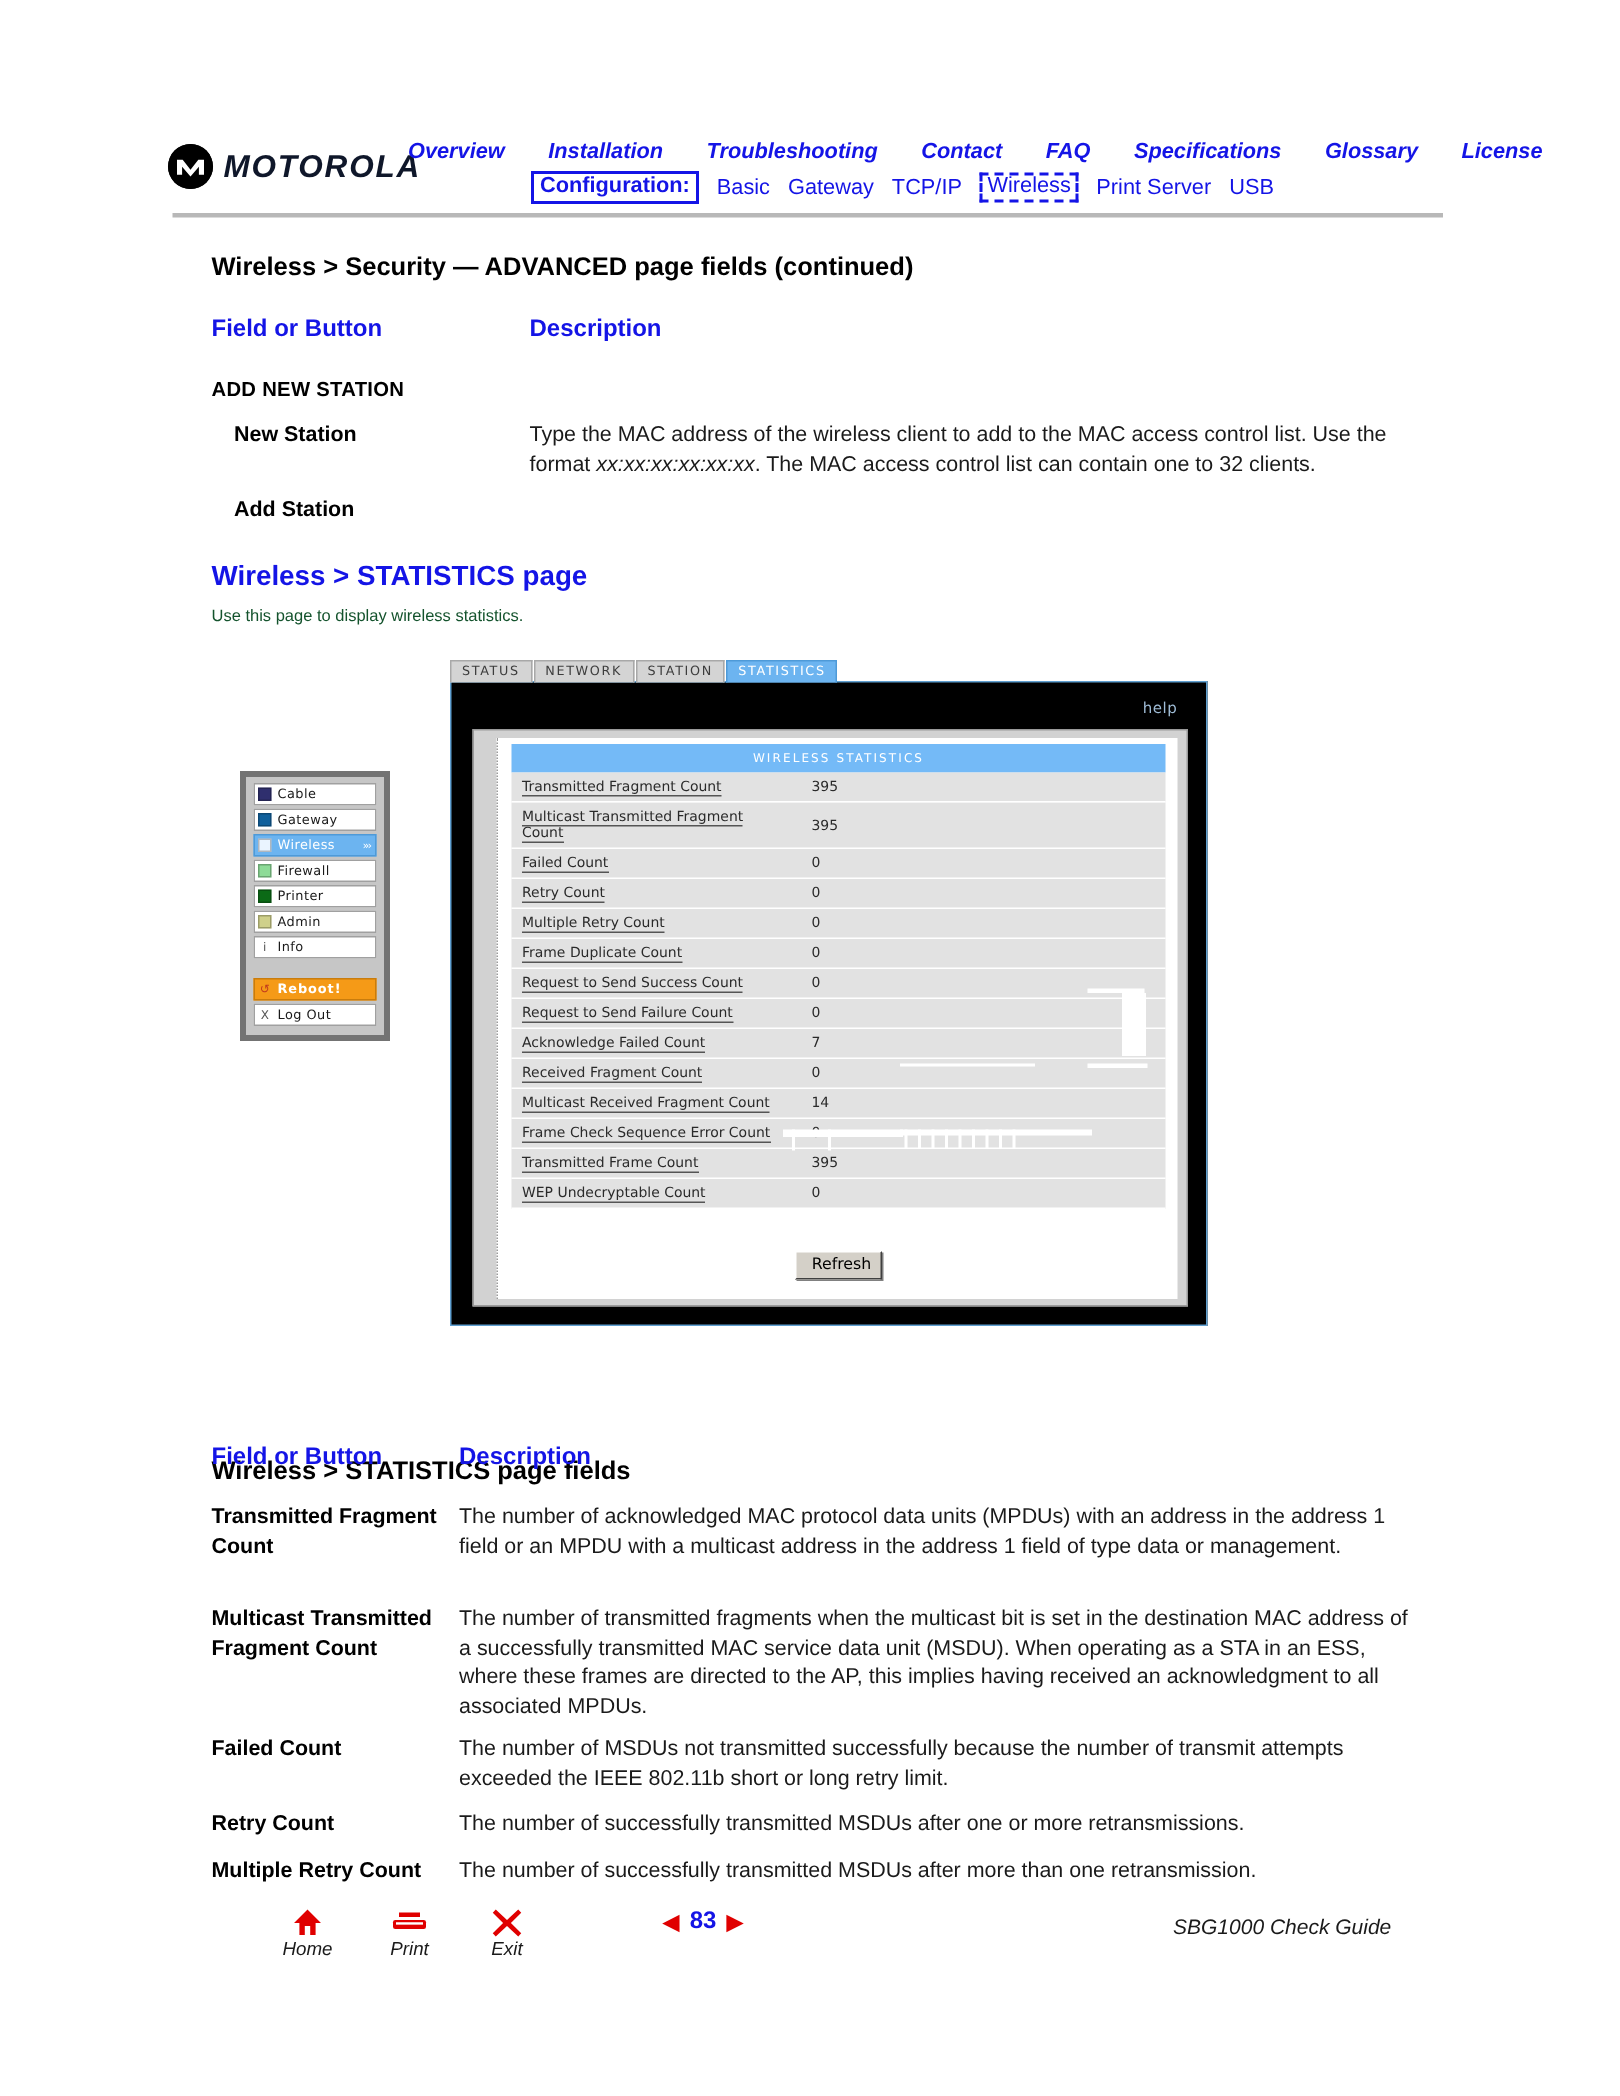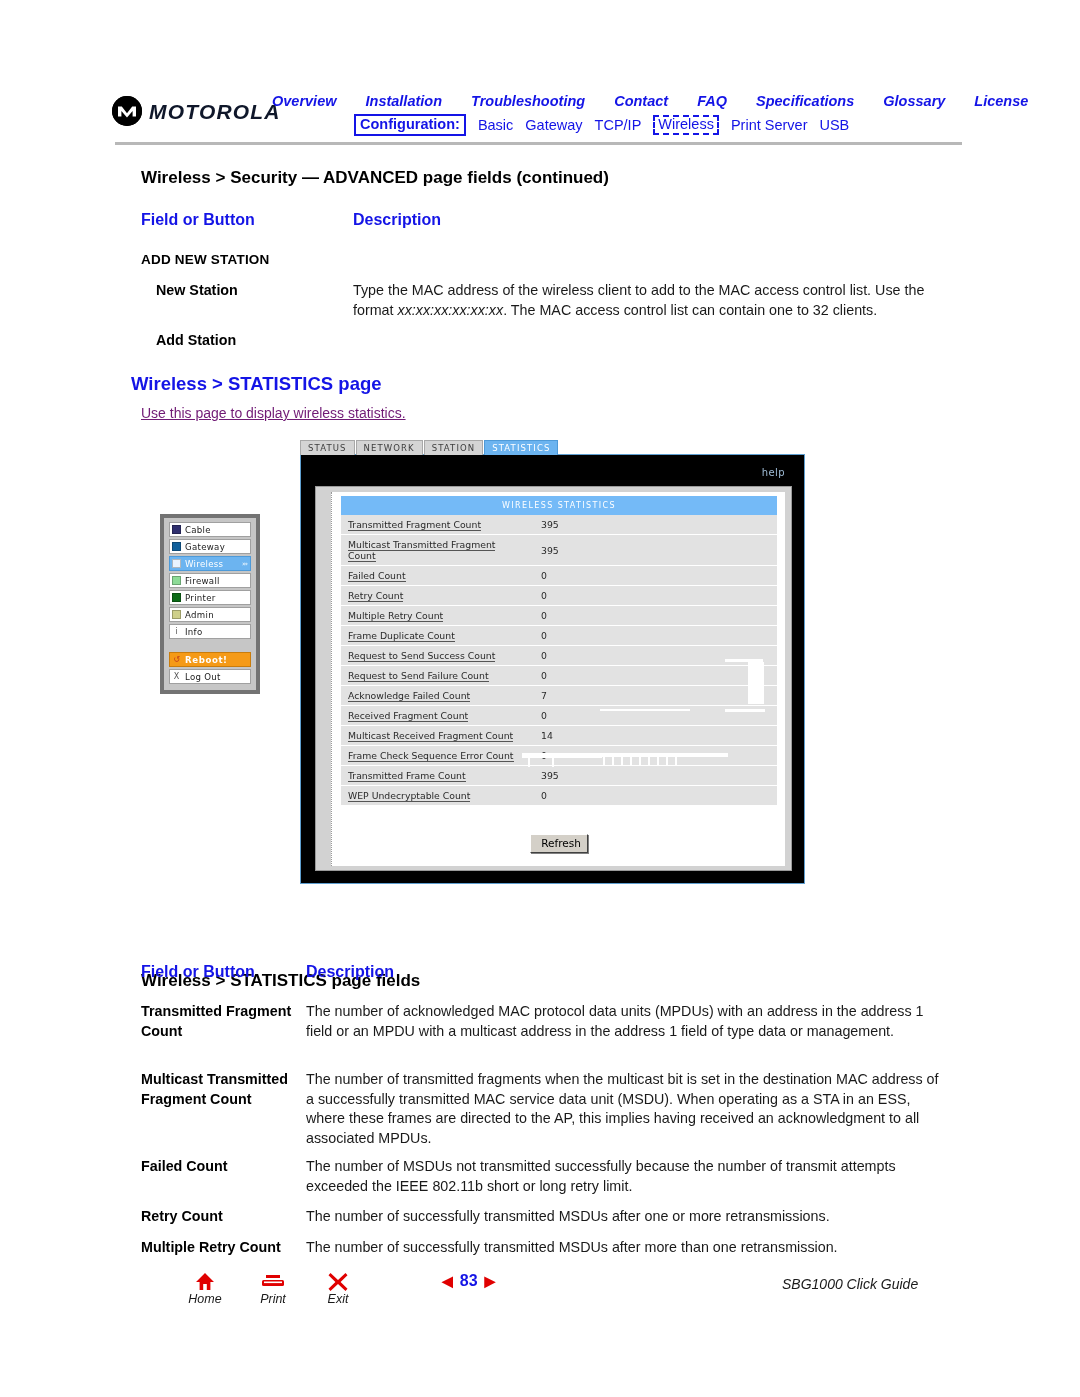--- a/index.html
+++ b/index.html
@@ -104,28 +104,27 @@
     font-size: 17px;
     font-weight: bold;
     color: #000000;
     left: 141px;
   }
   .h-blue {
     position: absolute;
     font-size: 18.5px;
     font-weight: bold;
     color: #1414E6;
-    left: 131px;
+    left: 141px;
   }
   .body-text {
     position: absolute;
-    font-size: 14px;
-    color: #701a75;
+    font-size: 11px;
+    color: #14532d;
     left: 141px;
-    text-decoration: underline;
   }
 
   
   .colhdr {
     position: absolute;
     left: 141px;
     display: flex;
     font-size: 16px;
     font-weight: bold;
     color: #1414E6;
@@ -679,14 +678,14 @@
     </span>
     <span class="cap">Exit</span>
   </div>
 
   <div class="pager">
     <span class="arrow">◀</span>
     <span class="pnum">83</span>
     <span class="arrow">▶</span>
   </div>
 
-  <div class="guide-title">SBG1000 Click Guide</div>
+  <div class="guide-title">SBG1000 Check Guide</div>
 </div>
 
 </body></html>

